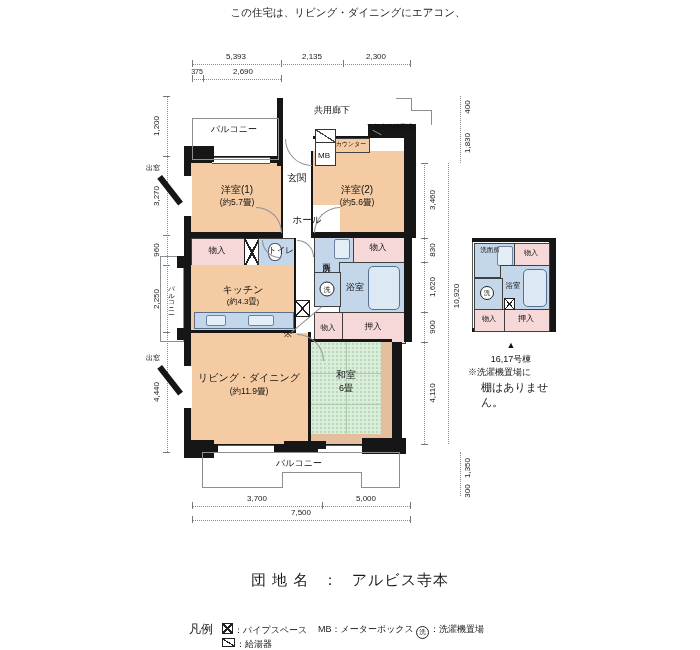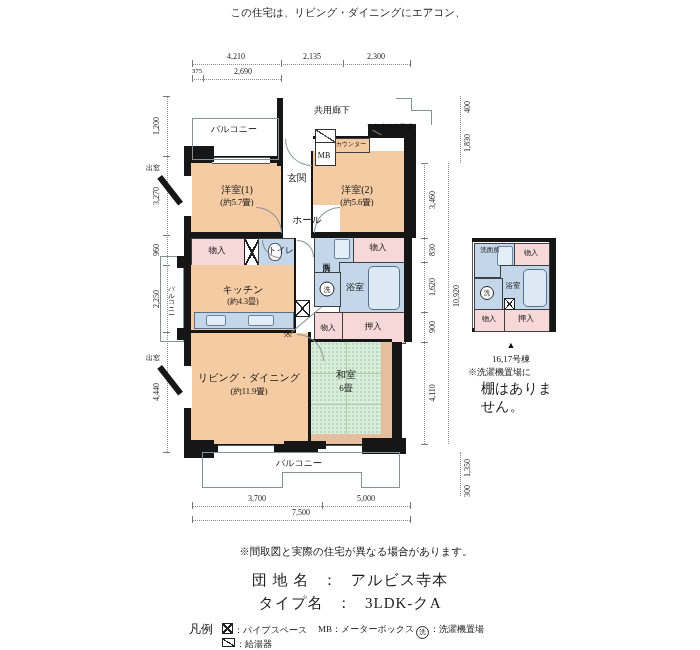--- a/index.html
+++ b/index.html
@@ -1,17 +1,17 @@
 <!DOCTYPE html>
 <html><head>
 <meta charset="utf-8">
 <style>
   html,body{margin:0;padding:0;background:#fff}
   .page{position:relative;width:556px;height:650px;background:#fff;overflow:hidden;
-        font-family:Liberation Serif, serif;color:#1a1a1a}
+        font-family:Liberation Sans, sans-serif;color:#1a1a1a}
   .a{position:absolute}
   .rm{position:absolute;border:1px solid #3f3f3f}
   .nb{border:none}
   .peach{background-color:#f5cba3;background-image:radial-gradient(rgba(205,125,60,.33) .6px,transparent .7px);background-size:4px 4px}
   .pink{background-color:#f7d8d8;background-image:radial-gradient(rgba(215,120,120,.3) .6px,transparent .7px);background-size:4px 4px}
   .blue{background-color:#c3d6ea;background-image:radial-gradient(rgba(80,110,170,.28) .6px,transparent .7px);background-size:4px 4px}
   .green{background-color:#d9edda;background-image:radial-gradient(rgba(110,165,110,.3) .7px,transparent .8px);background-size:4px 4px}
   .tan{background:#e5bf9d}
   .white{background:#fff}
   .w{position:absolute;background:#161616}
@@ -55,21 +55,21 @@
 
   <div class="a" style="left:213px;top:5px;width:270px;text-align:center;font-size:10.5px;line-height:1.45">
     <div>この住宅は、リビング・ダイニングにエアコン、</div>
   </div>
 
   <div class="dln" style="left:192px;top:64px;width:218px"></div>
   <div class="tkv" style="left:192px;top:60px"></div>
   <div class="tkv" style="left:281px;top:60px"></div>
   <div class="tkv" style="left:343px;top:60px"></div>
   <div class="tkv" style="left:410px;top:60px"></div>
-  <span class="dimh" style="left:236px;top:56px">4,210</span>
+  <span class="dimh" style="left:236px;top:56px">5,393</span>
   <span class="dimh" style="left:312px;top:56px">2,135</span>
   <span class="dimh" style="left:376px;top:56px">2,300</span>
   <div class="dln" style="left:192px;top:79px;width:89px"></div>
   <div class="tkv" style="left:192px;top:75px"></div>
   <div class="tkv" style="left:203px;top:75px"></div>
   <div class="tkv" style="left:281px;top:75px"></div>
   <span class="dimh" style="left:197px;top:71px;font-size:7px">375</span>
   <span class="dimh" style="left:243px;top:71px">2,690</span>
 
   <div class="dlnv" style="left:167px;top:96px;height:356px"></div>
@@ -249,34 +249,28 @@
   <div class="rm pink" style="left:504px;top:309px;width:44px;height:21px"></div>
   <div class="psx" style="left:504px;top:298px;width:9px;height:10px"></div>
   <span class="lbl" style="left:490px;top:250px;font-size:6.5px">洗面所</span>
   <span class="lbl" style="left:531px;top:253px;font-size:7px">物入</span>
   <span class="lbl" style="left:513px;top:286px;font-size:7.5px">浴室</span>
   <span class="lbl" style="left:489px;top:319px;font-size:7px">物入</span>
   <span class="lbl" style="left:526px;top:319px;font-size:8px">押入</span>
   <span class="lbl" style="left:511px;top:345px;font-size:9px">▲</span>
   <span class="lbl" style="left:511px;top:359px;font-size:9px">16,17号棟</span>
   <span class="a" style="left:468px;top:366px;font-size:9px">※洗濯機置場に</span>
-  <span class="a" style="left:481px;top:380px;font-size:14px">棚はありません。</span>
-
-  <span class="lbl" style="left:356px;top:552px;font-size:10.5px">※間取図と実際の住宅が異なる場合があります。</span>
+  <span class="a" style="left:481px;top:380px;font-size:11px">棚はありません。</span>
+
 
   <div class="a" style="left:0;top:571px;width:700px;text-align:center;font-size:15px;letter-spacing:1px">
     <span>団 地 名</span>
     <span style="margin:0 8px">：</span>
     <span>アルビス寺本</span>
   </div>
-  <div class="a" style="left:0;top:594px;width:700px;text-align:center;font-size:15px;letter-spacing:1px">
-    <span>タイプ名</span>
-    <span style="margin:0 8px">：</span>
-    <span>3LDK-クA</span>
-  </div>
 
   <span class="a" style="left:189px;top:621px;font-size:12px">凡例</span>
   <span class="a" style="left:222px;top:623px;font-size:9px"><span class="lx"></span><span>：パイプスペース</span></span>
   <span class="a" style="left:318px;top:623px;font-size:9px"><span>MB</span><span>：メーターボックス</span></span>
   <span class="a" style="left:416px;top:623px;font-size:9px"><span class="lc">洗</span><span>：洗濯機置場</span></span>
   <span class="a" style="left:222px;top:638px;font-size:9px"><span class="ld"></span><span>：給湯器</span></span>
 
 </div>
 
 </body></html>

